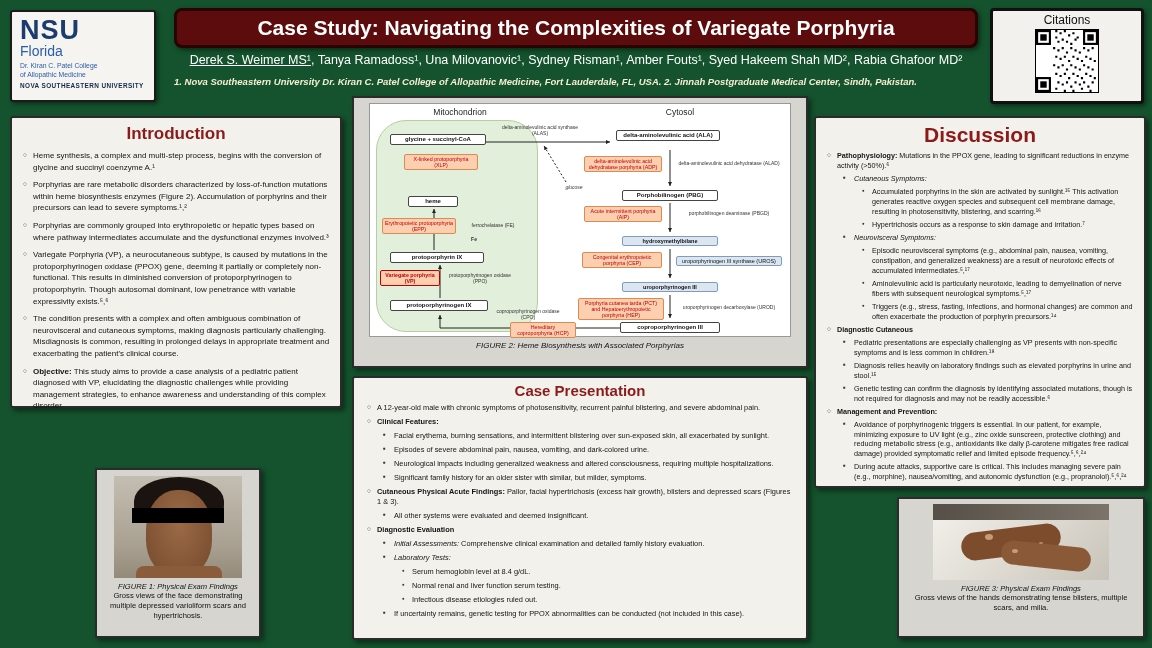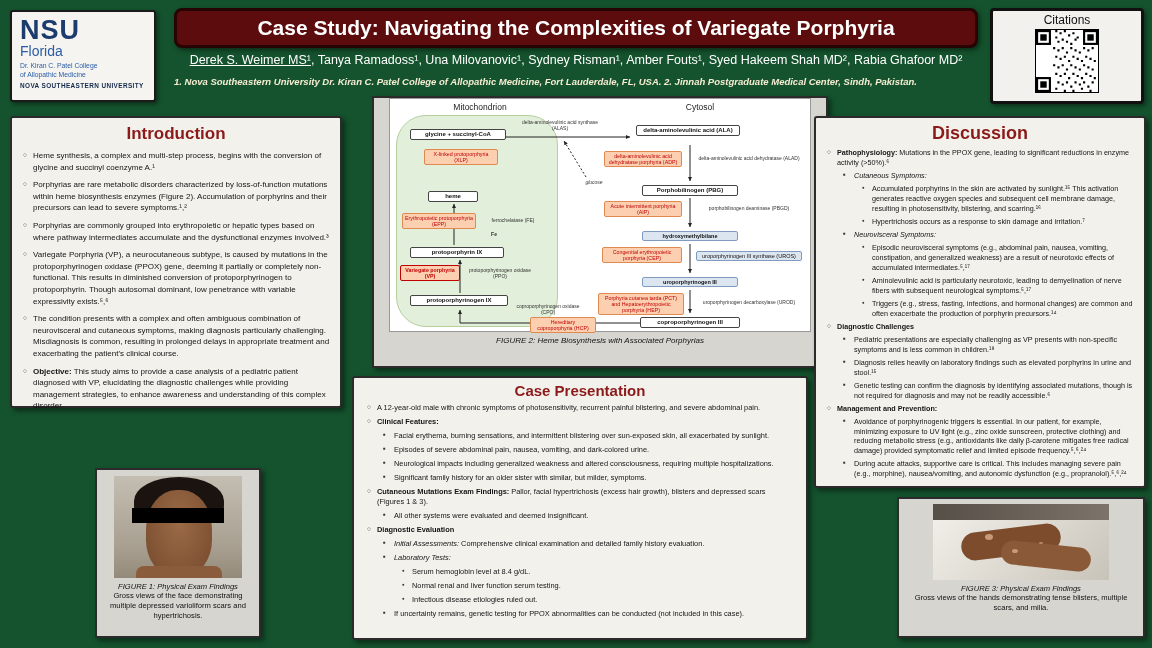--- a/index.html
+++ b/index.html
@@ -60,21 +60,21 @@
   .intro-box .section-title { font-size: 17px; margin-bottom: 6px; }
   .intro-box .item { font-size: 8px; line-height: 1.45; margin: 6px 0; }
 
   
   .case-box { left: 352px; top: 376px; width: 456px; height: 264px; padding: 4px 12px; }
   .case-box .section-title { font-size: 15px; margin-bottom: 2px; }
   .case-box .item { font-size: 7.4px; line-height: 1.35; margin: 4px 0; }
 
   
   .disc-box { left: 814px; top: 116px; width: 332px; height: 372px; padding: 5px 10px; }
-  .disc-box .section-title { font-size: 18px; margin-bottom: 4px; }
+  .disc-box .section-title { font-size: 21px; margin-bottom: 4px; }
   .disc-box .item { font-size: 7.2px; line-height: 1.35; margin: 3.5px 0; }
 
   
   .fig1-box { left: 95px; top: 468px; width: 166px; height: 170px; padding: 6px 2px; }
   .photo1 { position: relative; width: 128px; height: 102px; margin: 0 auto; overflow: hidden;
     background: linear-gradient(180deg, #c4beb2 0%, #a89f90 70%, #948a7a 100%); }
   .p1-hair { position: absolute; left: 20px; top: 1px; width: 90px; height: 48px; background: #1a1310;
     border-radius: 50% 50% 40% 40%; }
   .p1-face { position: absolute; left: 32px; top: 14px; width: 66px; height: 86px;
     background: radial-gradient(ellipse at 50% 38%, #9c6b47 0%, #7a4e30 85%); border-radius: 46% 46% 42% 42%; }
@@ -89,21 +89,21 @@
   .p3-dark { position: absolute; left: 0; top: 0; width: 100%; height: 16px;
     background: linear-gradient(90deg, #564f47, #7c746a); }
   .p3-hand1 { position: absolute; left: 28px; top: 24px; width: 100px; height: 28px; background: #7d4c2d;
     border-radius: 16px; transform: rotate(-7deg); }
   .p3-hand2 { position: absolute; left: 68px; top: 40px; width: 90px; height: 24px; background: #8a5a38;
     border-radius: 14px; transform: rotate(6deg); }
   .p3-blister { position: absolute; left: 52px; top: 30px; width: 8px; height: 6px; background: #c79b78;
     border-radius: 50%; box-shadow: 26px 14px 0 -1px #c79b78, 52px 6px 0 -2px #b98c66; }
 
   
-  .fig2-box { left: 372px; top: 96px; width: 456px; height: 272px; }
+  .fig2-box { left: 352px; top: 96px; width: 456px; height: 272px; padding: 5px; }
   .diagram { position: relative; width: 422px; height: 234px; background: #ffffff; margin: 0 auto;
     border: 1px solid #999; text-align: left; }
   .fig2-cap { font-style: italic; font-size: 8px; color: #111; margin-top: 4px; text-align: center; }
   .dg-h { position: absolute; font-size: 8.5px; color: #222; text-align: center; }
   .mito { position: absolute; left: 6px; top: 16px; width: 162px; height: 212px; background: #e2efda;
     border: 1px solid #b6cf9e; border-radius: 30px; }
   .arrows { position: absolute; left: 0; top: 0; }
   .nd { position: absolute; font-size: 5.5px; line-height: 1.15; text-align: center; padding: 1px 2px;
     border-radius: 2px; }
   .nw { background: #fff; border: 1px solid #444; font-weight: bold; font-size: 6px; color: #111; }
@@ -273,21 +273,21 @@
 
         <div class="item lvl-2">
           <span></span><span>Neurological impacts including generalized weakness and altered consciousness, requiring multiple hospitalizations.</span>
         </div>
 
         <div class="item lvl-2">
           <span></span><span>Significant family history for an older sister with similar, but milder, symptoms.</span>
         </div>
 
         <div class="item lvl-1">
-          <span class="lead-b">Cutaneous Mutations Exam Findings:</span><span> Pallor, facial hypertrichosis (excess hair growth), blisters and depressed scars (Figures 1 &amp; 3).</span>
+          <span class="lead-b">Cutaneous Physical Acute Findings:</span><span> Pallor, facial hypertrichosis (excess hair growth), blisters and depressed scars (Figures 1 &amp; 3).</span>
         </div>
 
         <div class="item lvl-2">
           <span></span><span>All other systems were evaluated and deemed insignificant.</span>
         </div>
 
         <div class="item lvl-1">
           <span class="lead-b">Diagnostic Evaluation</span><span></span>
         </div>
 
@@ -348,21 +348,21 @@
 
         <div class="item lvl-3">
           <span></span><span>Aminolevulinic acid is particularly neurotoxic, leading to demyelination of nerve fibers with subsequent neurological symptoms.⁵,¹⁷</span>
         </div>
 
         <div class="item lvl-3">
           <span></span><span>Triggers (e.g., stress, fasting, infections, and hormonal changes) are common and often exacerbate the production of porphyrin precursors.¹⁴</span>
         </div>
 
         <div class="item lvl-1">
-          <span class="lead-b">Diagnostic Challenges</span><span></span>
+          <span class="lead-b">Diagnostic Cutaneous</span><span></span>
         </div>
 
         <div class="item lvl-2">
           <span></span><span>Pediatric presentations are especially challenging as VP presents with non-specific symptoms and is less common in children.¹⁸</span>
         </div>
 
         <div class="item lvl-2">
           <span></span><span>Diagnosis relies heavily on laboratory findings such as elevated porphyrins in urine and stool.¹⁵</span>
         </div>
 

